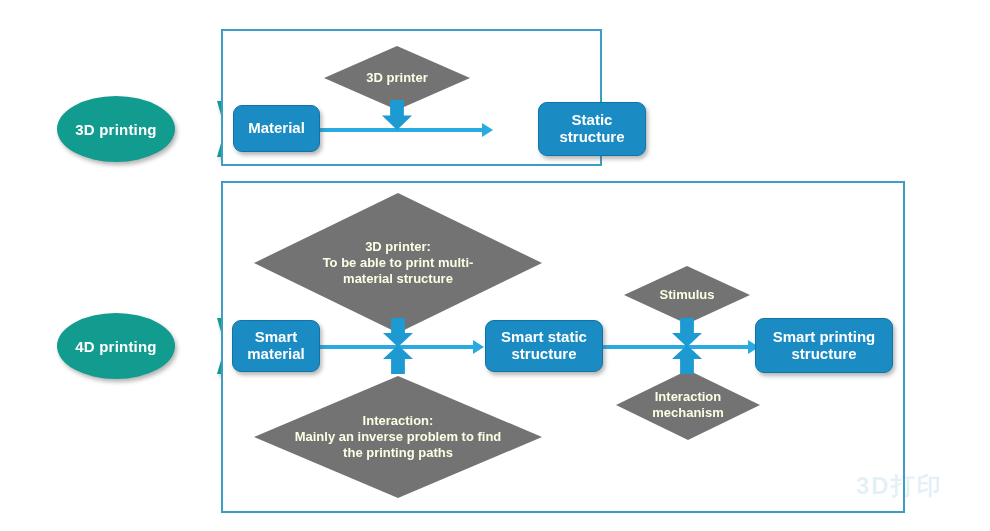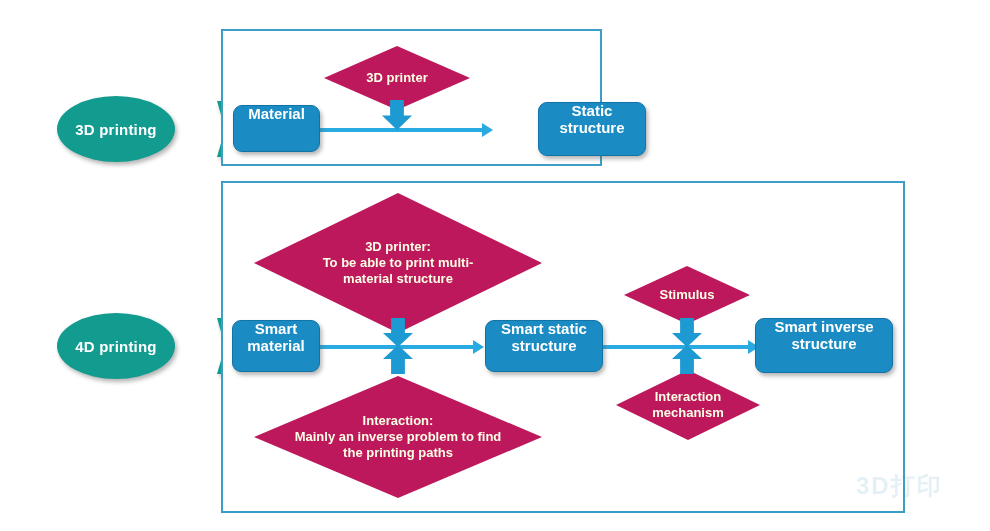--- a/index.html
+++ b/index.html
@@ -67,31 +67,31 @@
   .box {
     position: absolute;
     background: #1b8bc4;
     border: 1px solid #1273a6;
     border-radius: 9px;
     color: #ffffff;
     font-size: 15px;
     font-weight: bold;
     line-height: 1.12;
     display: flex;
-    align-items: flex-start;
+    align-items: center;
     justify-content: center;
     text-align: center;
     box-sizing: border-box;
     filter: drop-shadow(2px 3px 2px rgba(90,90,90,0.45));
   }
 
   
   .diamond {
     position: absolute;
-    background: #be185d;
+    background: #737373;
     clip-path: polygon(50% 0%, 100% 50%, 50% 100%, 0% 50%);
     color: #fbffe4;
     font-size: 13px;
     font-weight: bold;
     line-height: 1.22;
     display: flex;
     align-items: center;
     justify-content: center;
     text-align: center;
     box-sizing: border-box;
@@ -231,20 +231,20 @@
       <span>Interaction</span><br>
       <span>mechanism</span>
     </span>
   </div>
 
   <div class="varrow down" style="left:672px; top:318px; height:29px;"></div>
   <div class="varrow up" style="left:672px; top:345px; height:29px;"></div>
 
   <div class="box" style="left:755px; top:318px; width:138px; height:55px;">
     <div>
-      <div>Smart inverse</div>
+      <div>Smart printing</div>
       <div>structure</div>
     </div>
   </div>
 
   <div id="watermark">3D打印</div>
 
 </div>
 
 </body></html>

